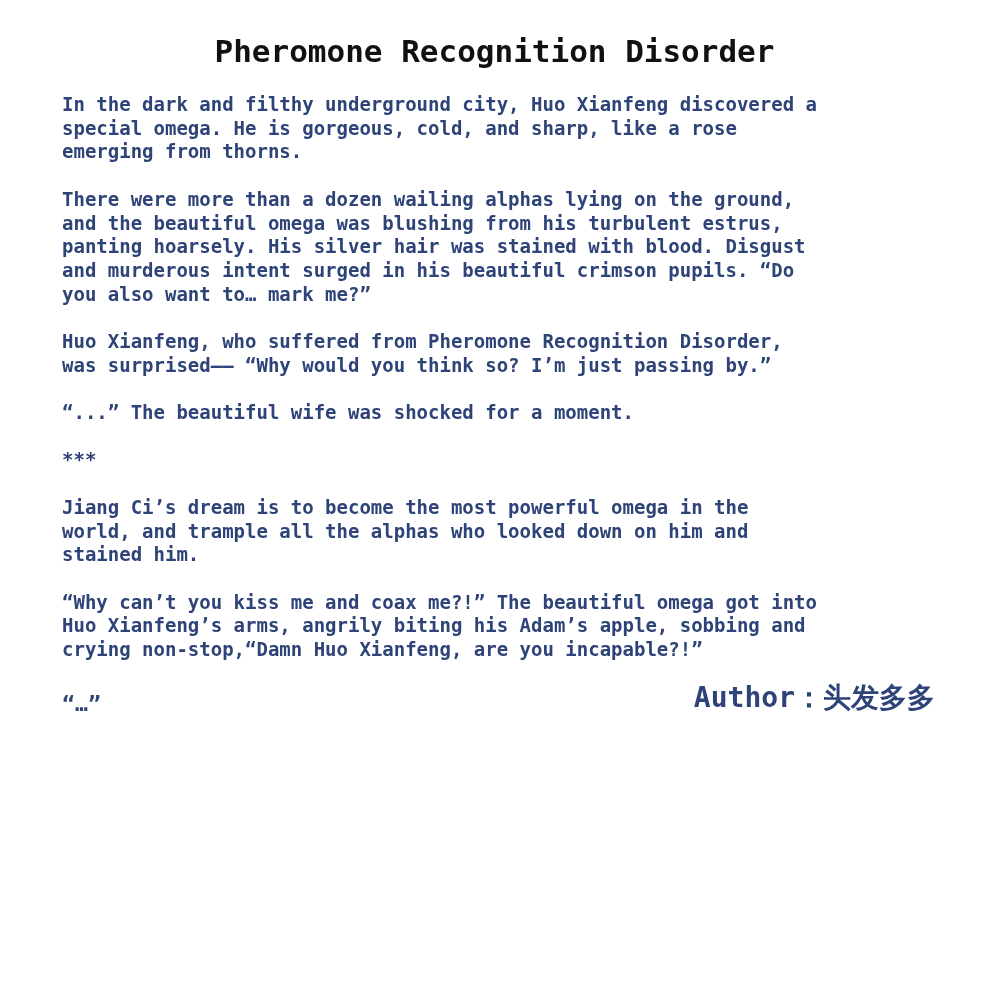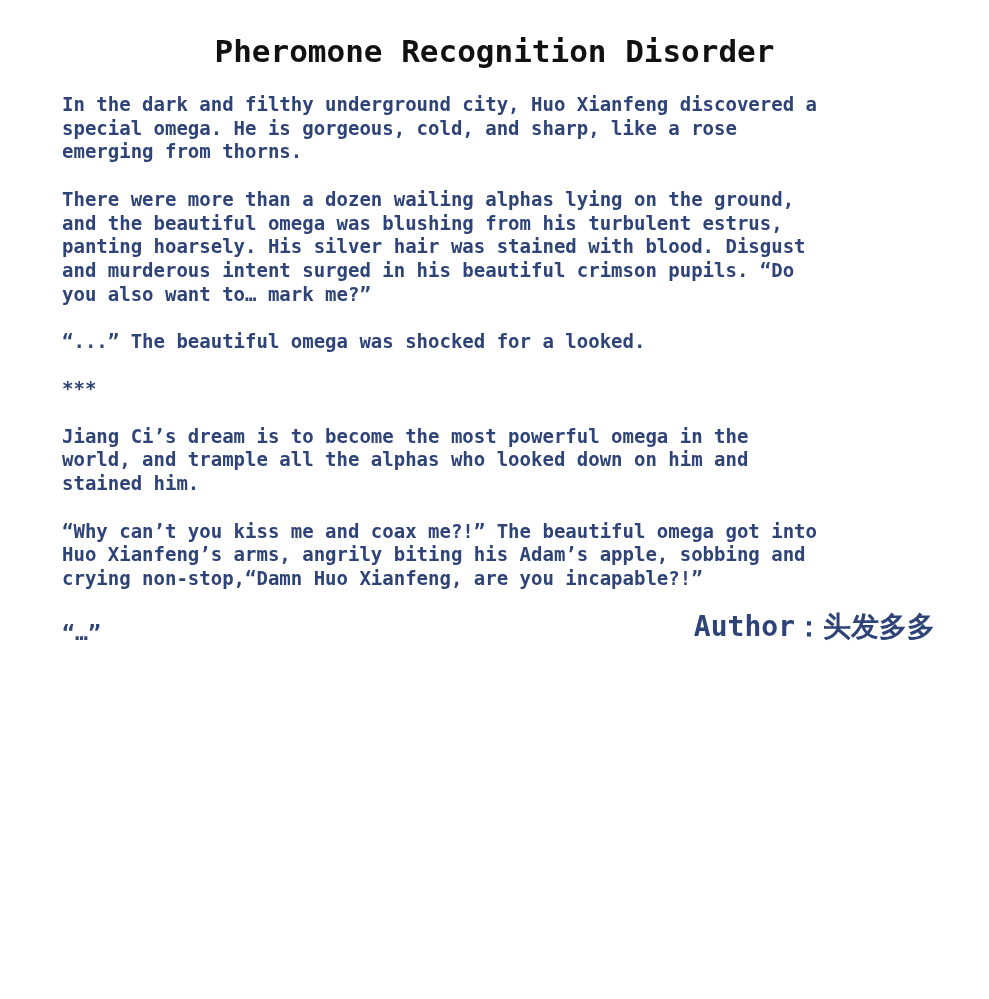--- a/index.html
+++ b/index.html
@@ -57,21 +57,23 @@
   <div class="title">Pheromone Recognition Disorder</div>
   <div class="content">
     <div class="para">In the dark and filthy underground city, Huo Xianfeng discovered a
 special omega. He is gorgeous, cold, and sharp, like a rose
 emerging from thorns.</div>
     <div class="para">There were more than a dozen wailing alphas lying on the ground,
 and the beautiful omega was blushing from his turbulent estrus,
 panting hoarsely. His silver hair was stained with blood. Disgust
 and murderous intent surged in his beautiful crimson pupils. “Do
 you also want to… mark me?”</div>
-    <div class="para">“...” The beautiful omega was shocked for a looked.</div>
+    <div class="para">Huo Xianfeng, who suffered from Pheromone Recognition Disorder,
+was surprised—— “Why would you think so? I’m just passing by.”</div>
+    <div class="para">“...” The beautiful wife was shocked for a moment.</div>
     <div class="para">***</div>
     <div class="para">Jiang Ci’s dream is to become the most powerful omega in the
 world, and trample all the alphas who looked down on him and
 stained him.</div>
     <div class="para">“Why can’t you kiss me and coax me?!” The beautiful omega got into
 Huo Xianfeng’s arms, angrily biting his Adam’s apple, sobbing and
 crying non-stop,“Damn Huo Xianfeng, are you incapable?!”</div>
     <div class="footer">
       <span class="footer-left">“…”</span>
       <span class="footer-author">Author：头发多多</span>

